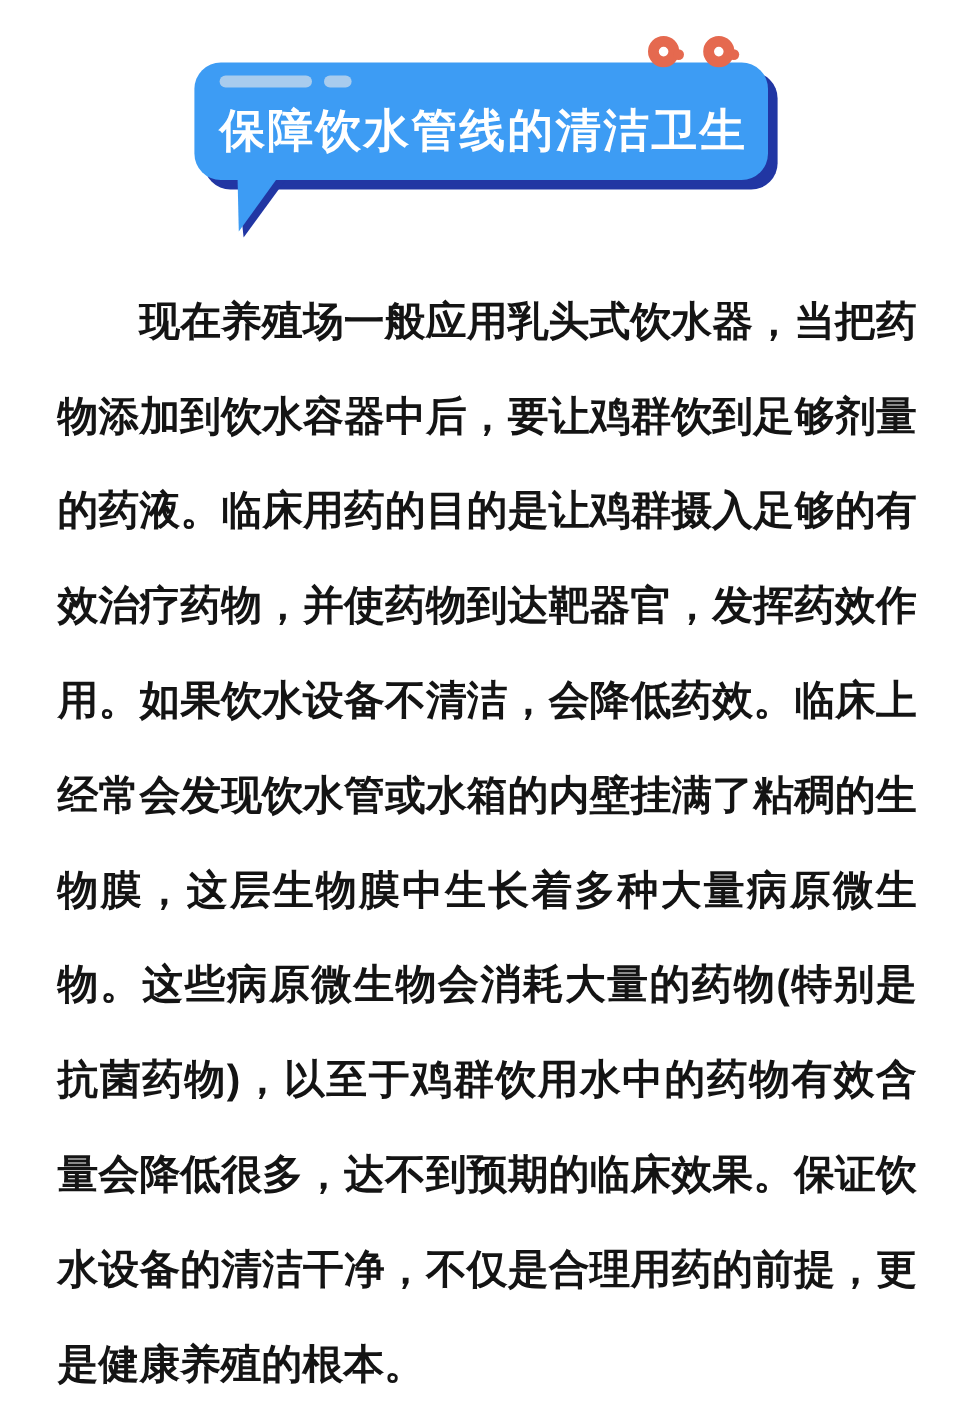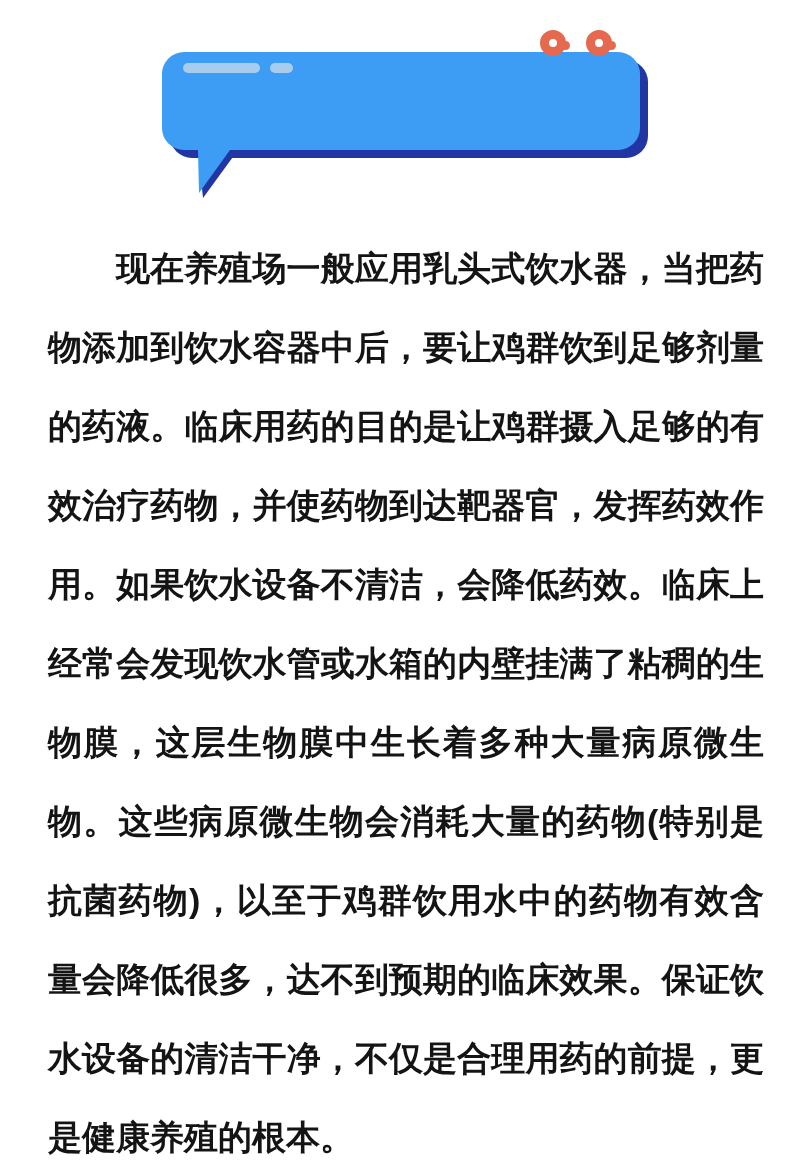--- a/index.html
+++ b/index.html
@@ -85,20 +85,21 @@
 </head>
 <body>
 
 <div class="header">
 
   <div class="bubble">
     <div class="bars">
       <span class="bar long"></span>
       <span class="bar short"></span>
     </div>
+    <div class="bubble-title">保障饮水管线的清洁卫生</div>
   </div>
 
   <svg class="tail" viewBox="0 0 60 60" xmlns="http://www.w3.org/2000/svg" aria-hidden="true">
     <polygon points="6,0 46,0 11,48" style="fill:var(--bubble-shadow-navy)"></polygon>
     <polygon points="6,0 38,0 7,43" style="fill:var(--bubble-blue)"></polygon>
   </svg>
 
   <span class="ring ring-1">
     <span class="dot"></span>
   </span>

